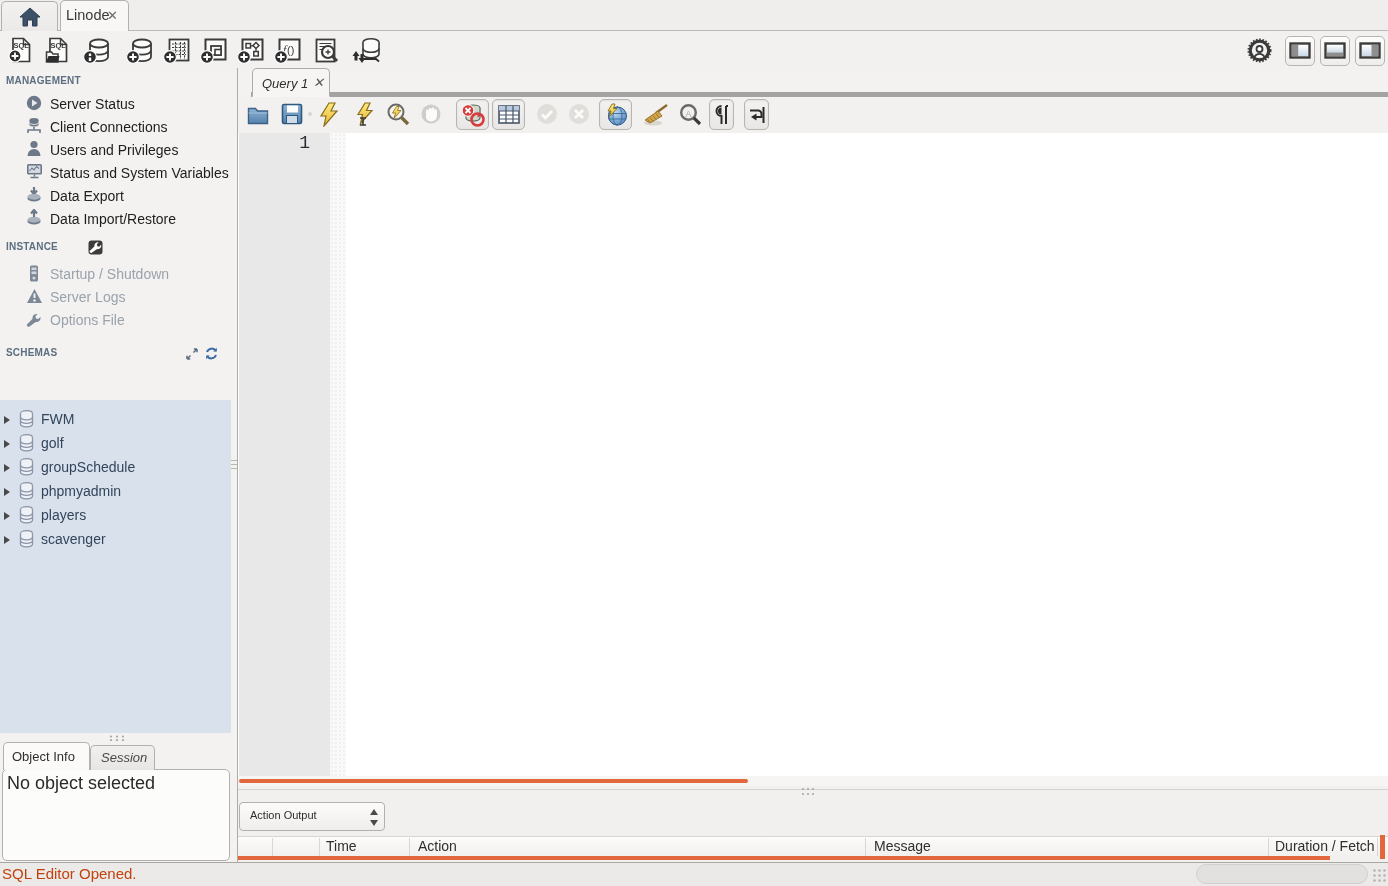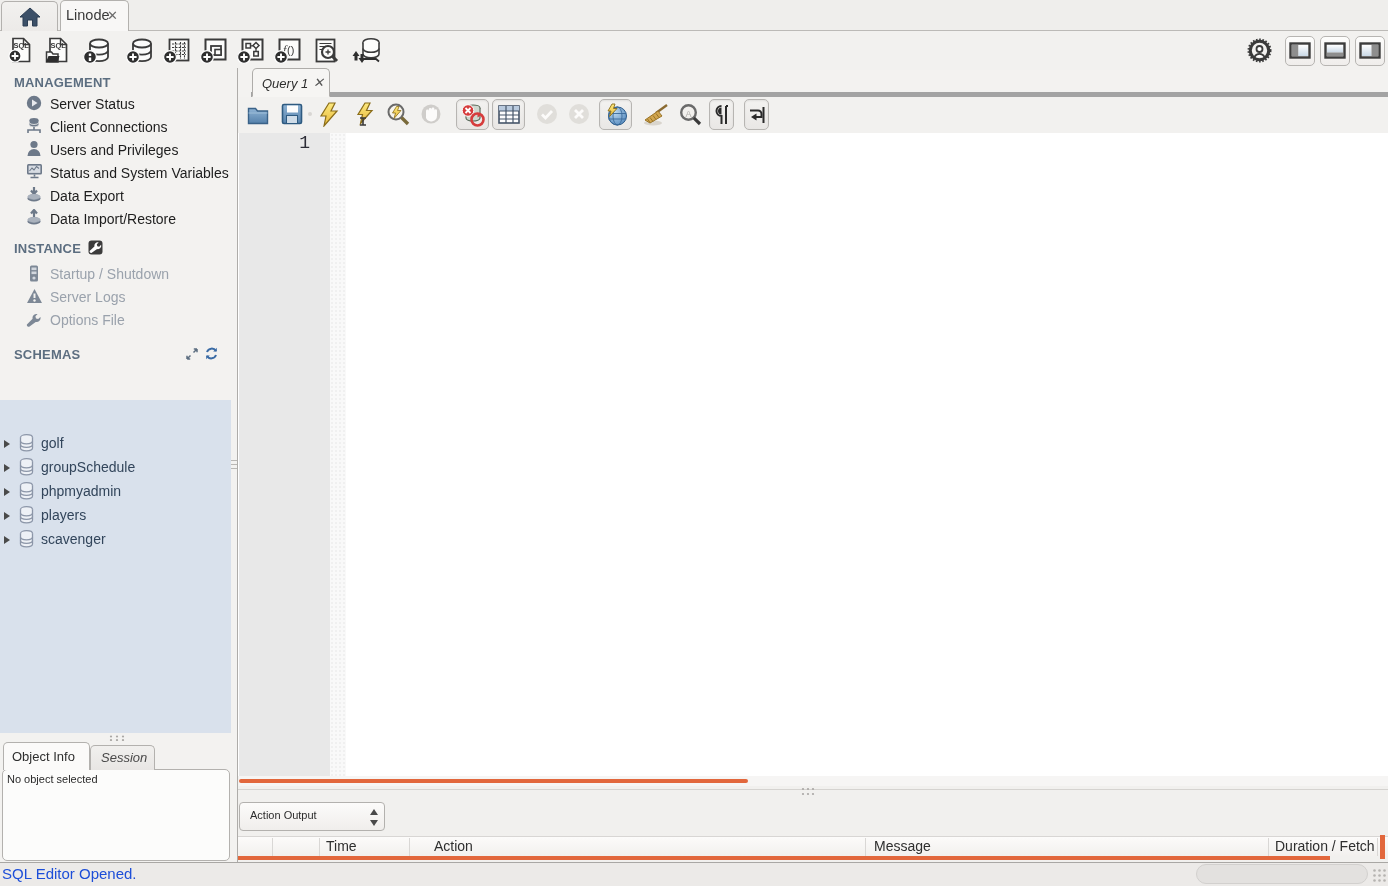--- a/index.html
+++ b/index.html
@@ -20,21 +20,21 @@
 #linodetab span.cls { position:absolute; left:46px; top:7px; color:#6a6a6a; font-size:13px; }
 
 
 #maintb { left:0; top:31px; width:1388px; height:39px; background:#f2f1ef; }
 .panelbtn { position:absolute; top:5px; width:30px; height:30px;
   border:1px solid #b7b5b2; border-radius:5px;
   background:linear-gradient(#fdfdfc,#efedeb); }
 
 
 #sidebar { left:0; top:70px; width:238px; height:792px; background:#f3f2f0; }
-.sechead { position:absolute; left:14px; font-size:13px; font-weight:bold;
+.sechead { position:absolute; left:6px; font-size:10px; font-weight:bold;
   color:#5c6e80; letter-spacing:0.2px; }
 .sitem { position:absolute; left:50px; font-size:14px; color:#1d1d1d; white-space:nowrap; }
 .sitem.dis { color:#9aa2ac; }
 .sicon { position:absolute; left:26px; }
 #schemalist { position:absolute; left:0px; top:330px; width:231px; height:333px;
   background:#d9e1ec; }
 .schrow { position:absolute; left:0; width:231px; height:24px; }
 .schrow .tri { position:absolute; left:4px; top:8px; width:0; height:0;
   border-left:6px solid #4a4a4a; border-top:4px solid transparent;
   border-bottom:4px solid transparent; }
@@ -45,21 +45,21 @@
 #filterbox .ph { position:absolute; left:28px; top:4px; font-size:14px; color:#9b9996; }
 
 
 .btab { position:absolute; border:1px solid #b3b1ae; border-bottom:none;
   border-radius:5px 5px 0 0; font-size:13px; color:#2e2e2e; }
 #objinfotab { left:3px; top:672px; width:87px; height:28px; background:#fbfaf9; z-index:3; }
 #sessiontab { left:90px; top:675px; width:65px; height:25px;
   background:linear-gradient(#f1f0ee,#e8e6e4); z-index:2; color:#4a4a4a;font-style:italic; }
 #objbox { position:absolute; left:2px; top:699px; width:228px; height:92px;
   background:#fcfcfb; border:1px solid #b3b1ae; border-radius:5px; z-index:1; }
-#objbox .txt { position:absolute; left:4px; top:3px; font-size:11px; color:#2a2a2a; }
+#objbox .txt { position:absolute; left:4px; top:3px; font-size:18px; color:#2a2a2a; }
 
 
 #mainpane { left:238px; top:68px; width:1150px; height:794px; }
 #qtabstrip { position:absolute; left:13px; top:0; width:1150px; height:29px;
   border-bottom:5px solid #a3a3a3;font-style:italic; }
 #qtab { position:absolute; left:1px; top:0px; width:78px; height:29px;
   background:#f6f5f3; border:1px solid #aeaca9; border-bottom:1px solid #f6f5f3;
   border-radius:5px 5px 0 0; font-size:13px; color:#2e2e2e; }
 #qtab .lbl { position:absolute; left:9px; top:7px; }
 #qtab .cls { position:absolute; left:60px; top:6px; color:#555; font-size:13px; }
@@ -89,21 +89,21 @@
 #outheader { position:absolute; left:0px; top:40px; width:1150px; height:20px;
   background:linear-gradient(#fcfbfa,#f2f0ee); border-top:1px solid #d8d6d4; }
 .hcol { position:absolute; top:1px; font-size:14px; color:#2e2e2e; }
 .hsep { position:absolute; top:1px; width:1px; height:18px; background:#d9d7d5; }
 #outorange { position:absolute; left:0px; top:60px; width:1092px; height:4px; background:#e2673c; }
 #outvbar { position:absolute; left:1142px; top:39px; width:5px; height:24px; background:#e2673c; }
 
 
 #statusbar { left:0; top:862px; width:1388px; height:24px; background:#eceae8;
   border-top:1px solid #a9a7a4; }
-#statusbar .txt { position:absolute; left:2px; top:2px; font-size:15px; color:#1d4ed8; }
+#statusbar .txt { position:absolute; left:2px; top:2px; font-size:15px; color:#c2410c; }
 #pill { position:absolute; left:1196px; top:1px; width:172px; height:20px;
   background:#e3e1df; border:1px solid #d2d0ce; border-radius:10px; }
 
 
 #vsep { left:237px; top:68px; width:1px; height:794px; background:#aeaca9; }
 </style>
 </head>
 <body>
 <div id="app">
 
@@ -295,20 +295,29 @@
     <svg class="abs" style="left:186px;top:278px;" width="12" height="12" viewBox="0 0 12 12">
       <path d="M1,11 L4.5,7.5 M1,11 h3.2 M1,11 v-3.2 M11,1 L7.5,4.5 M11,1 h-3.2 M11,1 v3.2" stroke="#5c6e80" stroke-width="1.5" fill="none"></path>
     </svg>
     <svg class="abs" style="left:205px;top:277px;" width="13" height="13" viewBox="0 0 13 13">
       <path d="M2,5 a5,5 0 0 1 9,-1" fill="none" stroke="#3a6ba5" stroke-width="2"></path>
       <path d="M11,8 a5,5 0 0 1 -9,1" fill="none" stroke="#3a6ba5" stroke-width="2"></path>
       <path d="M11.8,0.8 v3.6 h-3.6 z" fill="#3a6ba5"></path>
       <path d="M1.2,12.2 v-3.6 h3.6 z" fill="#3a6ba5"></path>
     </svg>
     <div id="schemalist">
+      <div class="schrow" style="top:8px;">
+          <div class="tri"></div>
+          <svg class="db" width="15" height="18" viewBox="0 0 15 18">
+            <ellipse cx="7.5" cy="3.5" rx="6" ry="2.8" fill="#eef1f6" stroke="#8c96a8" stroke-width="1.3"></ellipse>
+            <path d="M1.5,3.5 V14 a6,2.8 0 0 0 12,0 V3.5" fill="#eef1f6" stroke="#8c96a8" stroke-width="1.3"></path>
+            <path d="M1.5,7 a6,2.8 0 0 0 12,0 M1.5,10.5 a6,2.8 0 0 0 12,0" fill="none" stroke="#8c96a8" stroke-width="1.3"></path>
+          </svg>
+          <div class="nm">FWM</div>
+        </div>
       <div class="schrow" style="top:32px;">
           <div class="tri"></div>
           <svg class="db" width="15" height="18" viewBox="0 0 15 18">
             <ellipse cx="7.5" cy="3.5" rx="6" ry="2.8" fill="#eef1f6" stroke="#8c96a8" stroke-width="1.3"></ellipse>
             <path d="M1.5,3.5 V14 a6,2.8 0 0 0 12,0 V3.5" fill="#eef1f6" stroke="#8c96a8" stroke-width="1.3"></path>
             <path d="M1.5,7 a6,2.8 0 0 0 12,0 M1.5,10.5 a6,2.8 0 0 0 12,0" fill="none" stroke="#8c96a8" stroke-width="1.3"></path>
           </svg>
           <div class="nm">golf</div>
         </div>
       <div class="schrow" style="top:56px;">
@@ -510,21 +519,21 @@
         <svg style="position:absolute;left:128px;top:5px;" width="12" height="19" viewBox="0 0 12 19">
           <path d="M6,1 L10,7 H2 Z" fill="#4a4a4a"></path>
             <path d="M6,18 L2,12 h8 Z" fill="#4a4a4a"></path>
         </svg>
         </div>
       <div id="outheader">
         <div class="hsep" style="left:34px;"></div>
         <div class="hsep" style="left:81px;"></div>
         <div class="hcol" style="left:88px;">Time</div>
         <div class="hsep" style="left:171px;"></div>
-        <div class="hcol" style="left:196px;text-align:right;">Action</div>
+        <div class="hcol" style="left:180px;text-align:right;">Action</div>
         <div class="hsep" style="left:627px;"></div>
         <div class="hcol" style="left:636px;">Message</div>
         <div class="hsep" style="left:1030px;"></div>
         <div class="hcol" style="left:1037px;">Duration / Fetch</div>
         <div class="hsep" style="left:1139px;"></div>
       </div>
       <div id="outorange"></div>
       <div id="outvbar"></div>
     </div>
   </div>

